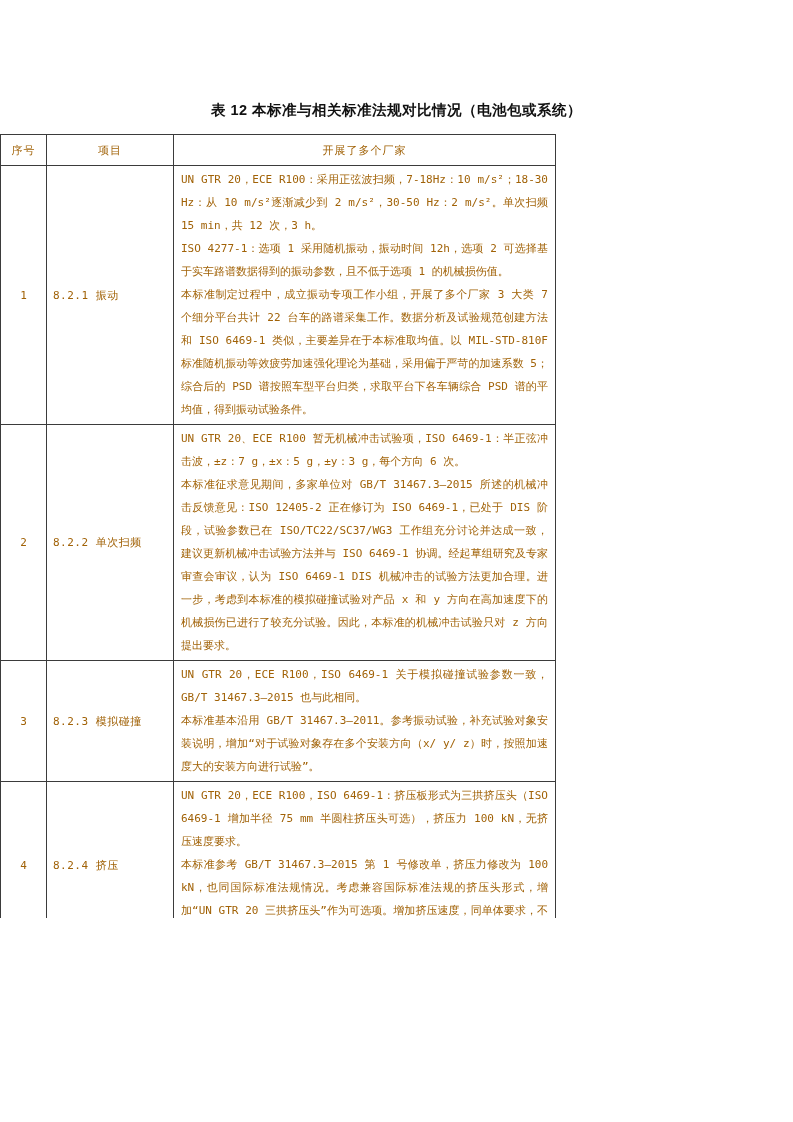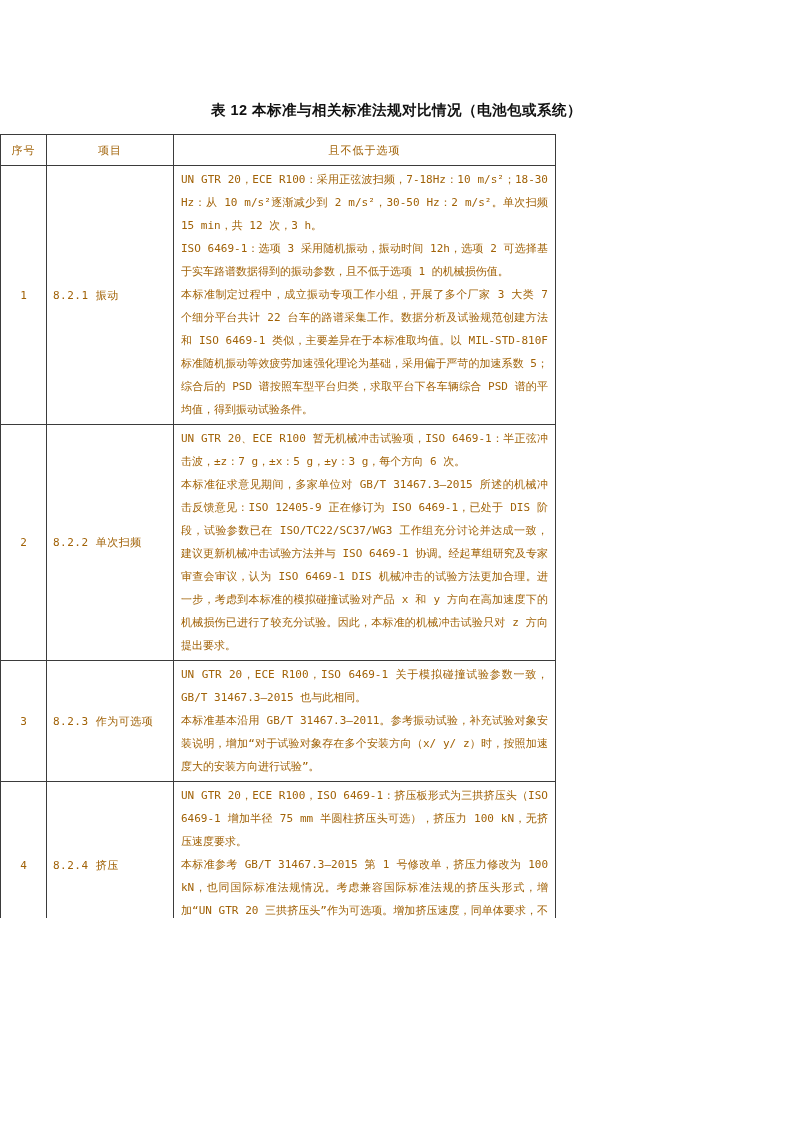--- a/index.html
+++ b/index.html
@@ -75,44 +75,44 @@
   <table class="cmp">
     <colgroup>
         <col class="c1">
         <col class="c2">
         <col class="c3">
       </colgroup>
     <thead>
       <tr>
         <th>序号</th>
         <th>项目</th>
-        <th>且不低于选项</th>
+        <th>开展了多个厂家</th>
       </tr>
     </thead>
     <tbody>
       <tr>
         <td class="idx">1</td>
         <td class="item">8.2.1 振动</td>
         <td class="content">
           <p>UN GTR 20，ECE R100：采用正弦波扫频，7-18Hz：10 m/s²；18-30 Hz：从 10 m/s²逐渐减少到 2 m/s²，30-50 Hz：2 m/s²。单次扫频 15 min，共 12 次，3 h。</p>
-          <p>ISO 6469-1：选项 3 采用随机振动，振动时间 12h，选项 2 可选择基于实车路谱数据得到的振动参数，且不低于选项 1 的机械损伤值。</p>
+          <p>ISO 4277-1：选项 1 采用随机振动，振动时间 12h，选项 2 可选择基于实车路谱数据得到的振动参数，且不低于选项 1 的机械损伤值。</p>
           <p>本标准制定过程中，成立振动专项工作小组，开展了多个厂家 3 大类 7 个细分平台共计 22 台车的路谱采集工作。数据分析及试验规范创建方法和 ISO 6469-1 类似，主要差异在于本标准取均值。以 MIL-STD-810F 标准随机振动等效疲劳加速强化理论为基础，采用偏于严苛的加速系数 5；综合后的 PSD 谱按照车型平台归类，求取平台下各车辆综合 PSD 谱的平均值，得到振动试验条件。</p>
         </td>
       </tr>
       <tr>
         <td class="idx">2</td>
         <td class="item">8.2.2 单次扫频</td>
         <td class="content">
           <p>UN GTR 20、ECE R100 暂无机械冲击试验项，ISO 6469-1：半正弦冲击波，±z：7 g，±x：5 g，±y：3 g，每个方向 6 次。</p>
-          <p>本标准征求意见期间，多家单位对 GB/T 31467.3—2015 所述的机械冲击反馈意见：ISO 12405-9 正在修订为 ISO 6469-1，已处于 DIS 阶段，试验参数已在 ISO/TC22/SC37/WG3 工作组充分讨论并达成一致，建议更新机械冲击试验方法并与 ISO 6469-1 协调。经起草组研究及专家审查会审议，认为 ISO 6469-1 DIS 机械冲击的试验方法更加合理。进一步，考虑到本标准的模拟碰撞试验对产品 x 和 y 方向在高加速度下的机械损伤已进行了较充分试验。因此，本标准的机械冲击试验只对 z 方向提出要求。</p>
+          <p>本标准征求意见期间，多家单位对 GB/T 31467.3—2015 所述的机械冲击反馈意见：ISO 12405-2 正在修订为 ISO 6469-1，已处于 DIS 阶段，试验参数已在 ISO/TC22/SC37/WG3 工作组充分讨论并达成一致，建议更新机械冲击试验方法并与 ISO 6469-1 协调。经起草组研究及专家审查会审议，认为 ISO 6469-1 DIS 机械冲击的试验方法更加合理。进一步，考虑到本标准的模拟碰撞试验对产品 x 和 y 方向在高加速度下的机械损伤已进行了较充分试验。因此，本标准的机械冲击试验只对 z 方向提出要求。</p>
         </td>
       </tr>
       <tr>
         <td class="idx">3</td>
-        <td class="item">8.2.3 作为可选项</td>
+        <td class="item">8.2.3 模拟碰撞</td>
         <td class="content">
           <p>UN GTR 20，ECE R100，ISO 6469-1 关于模拟碰撞试验参数一致，GB/T 31467.3—2015 也与此相同。</p>
           <p>本标准基本沿用 GB/T 31467.3—2011。参考振动试验，补充试验对象安装说明，增加“对于试验对象存在多个安装方向（x/ y/ z）时，按照加速度大的安装方向进行试验”。</p>
         </td>
       </tr>
       <tr>
         <td class="idx">4</td>
         <td class="item">8.2.4 挤压</td>
         <td class="content">
           <p>UN GTR 20，ECE R100，ISO 6469-1：挤压板形式为三拱挤压头（ISO 6469-1 增加半径 75 mm 半圆柱挤压头可选），挤压力 100 kN，无挤压速度要求。</p>

